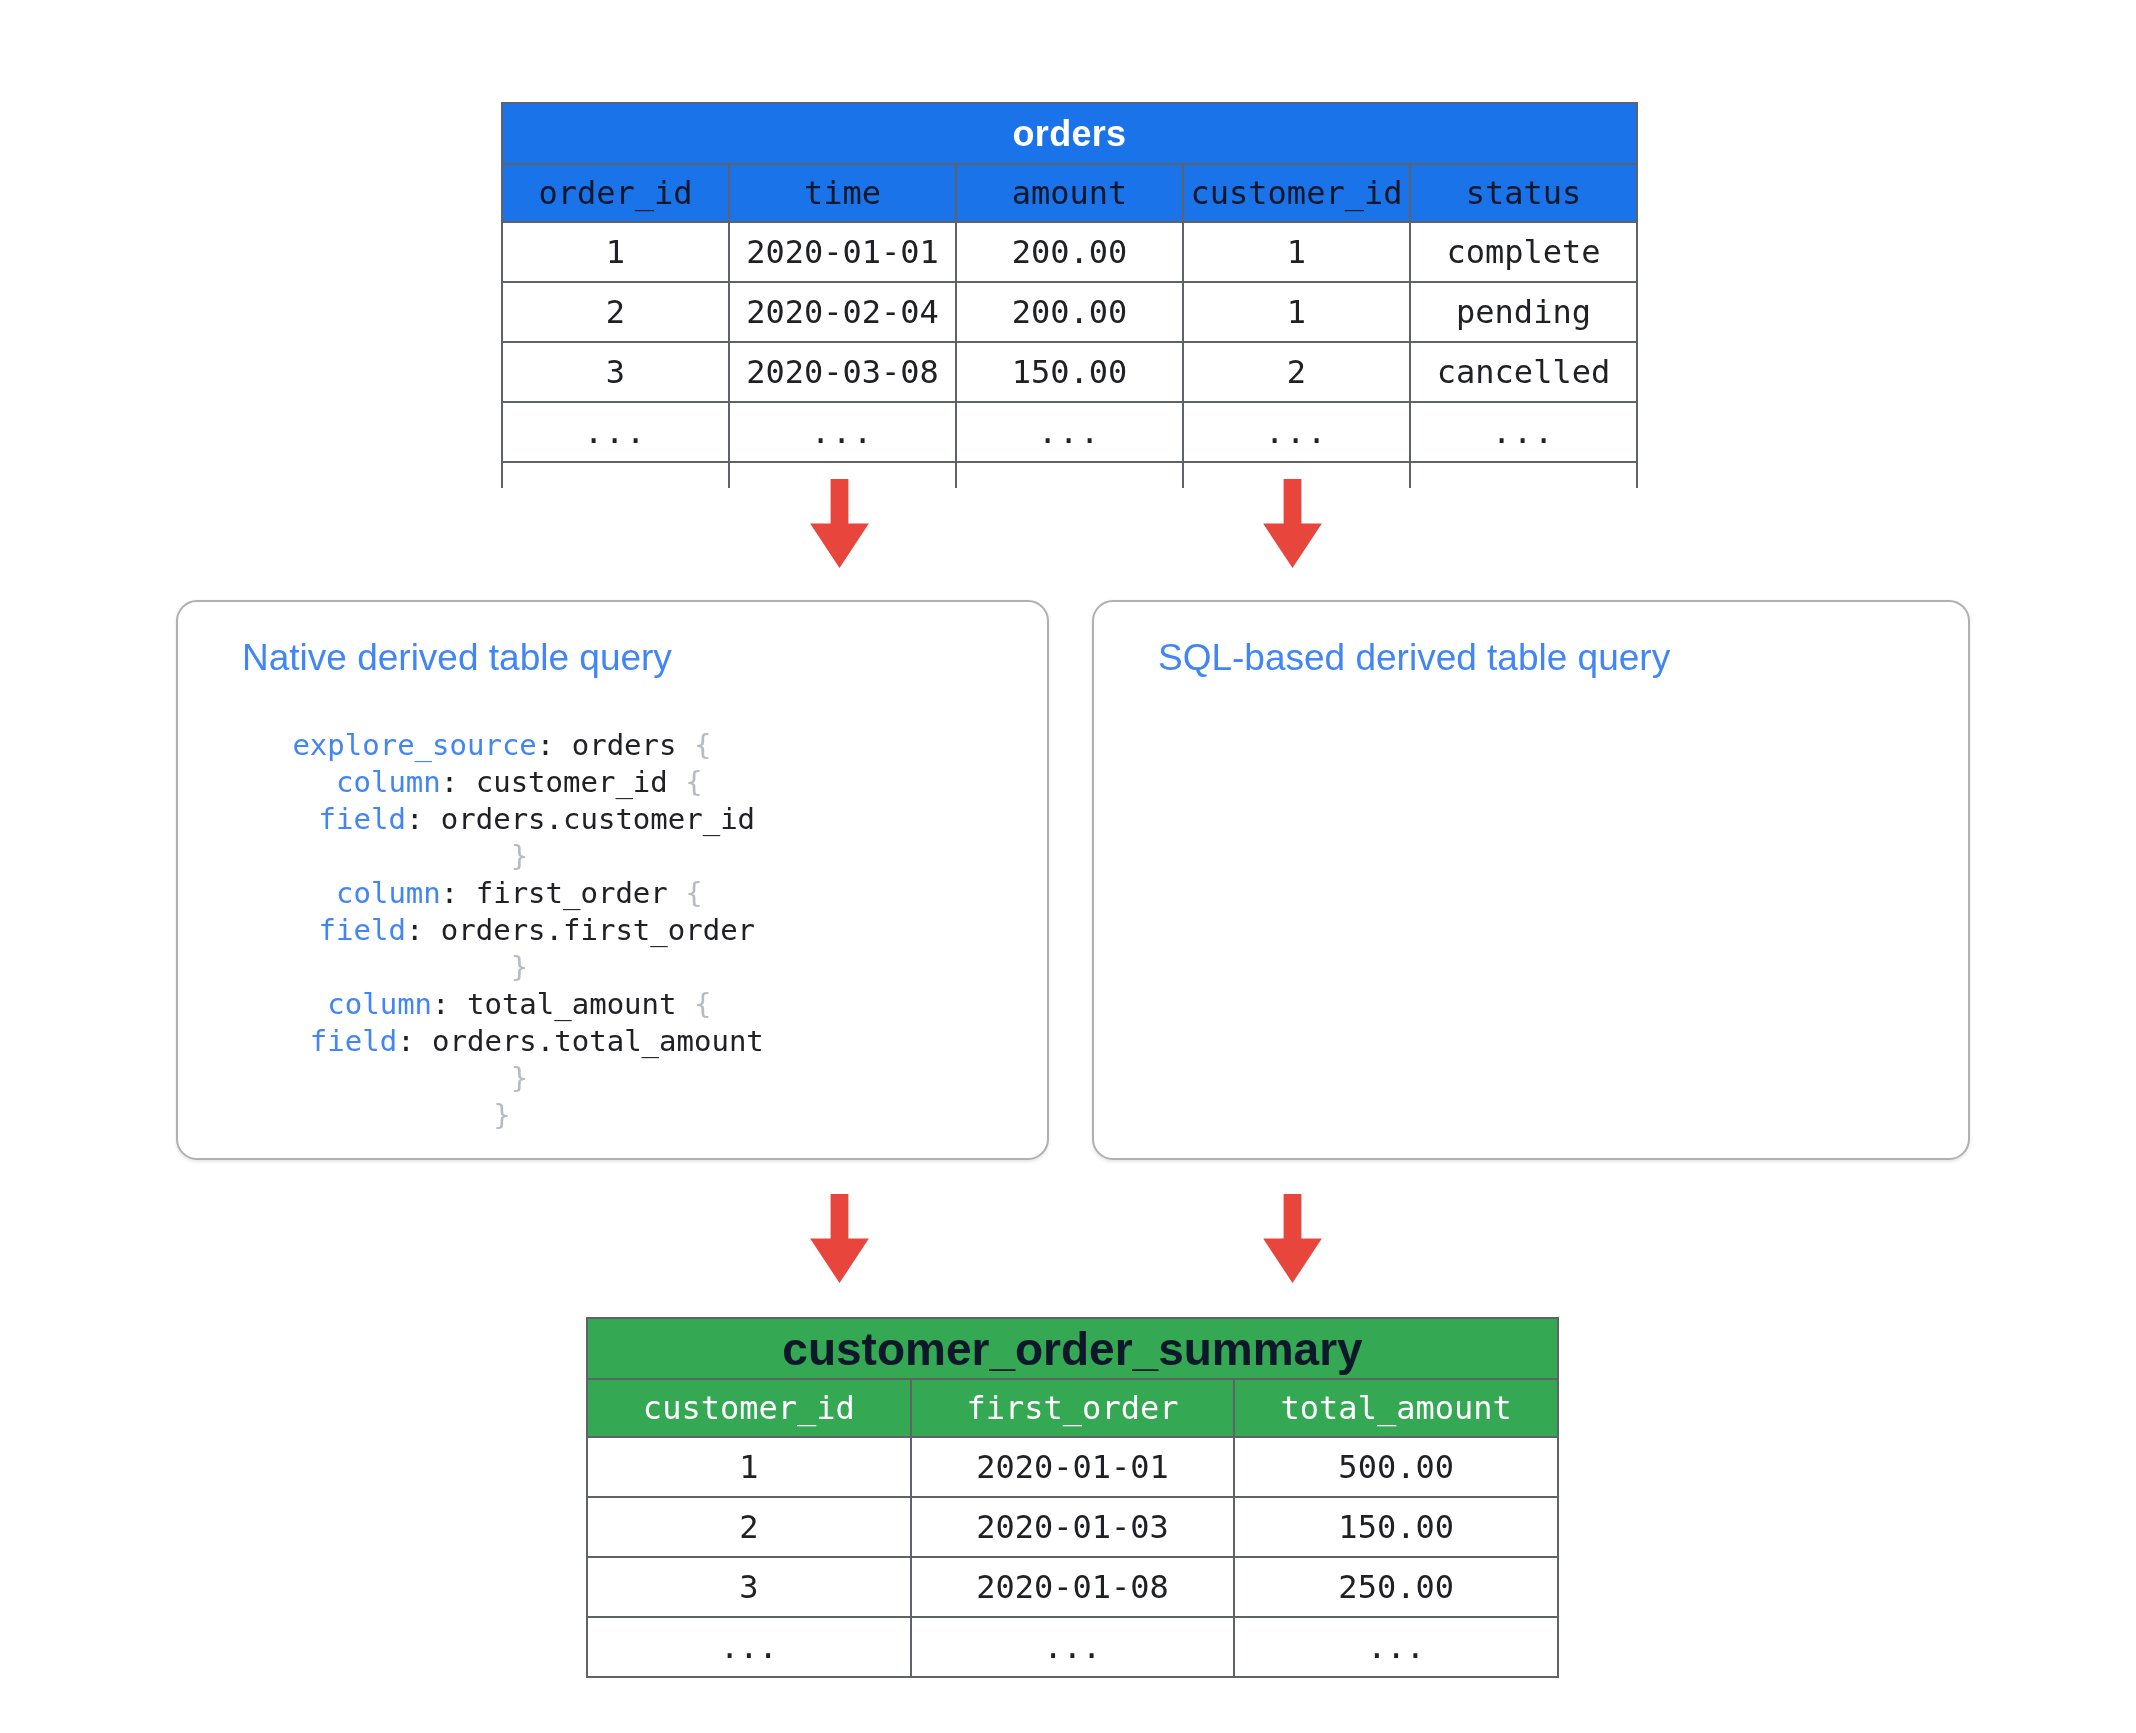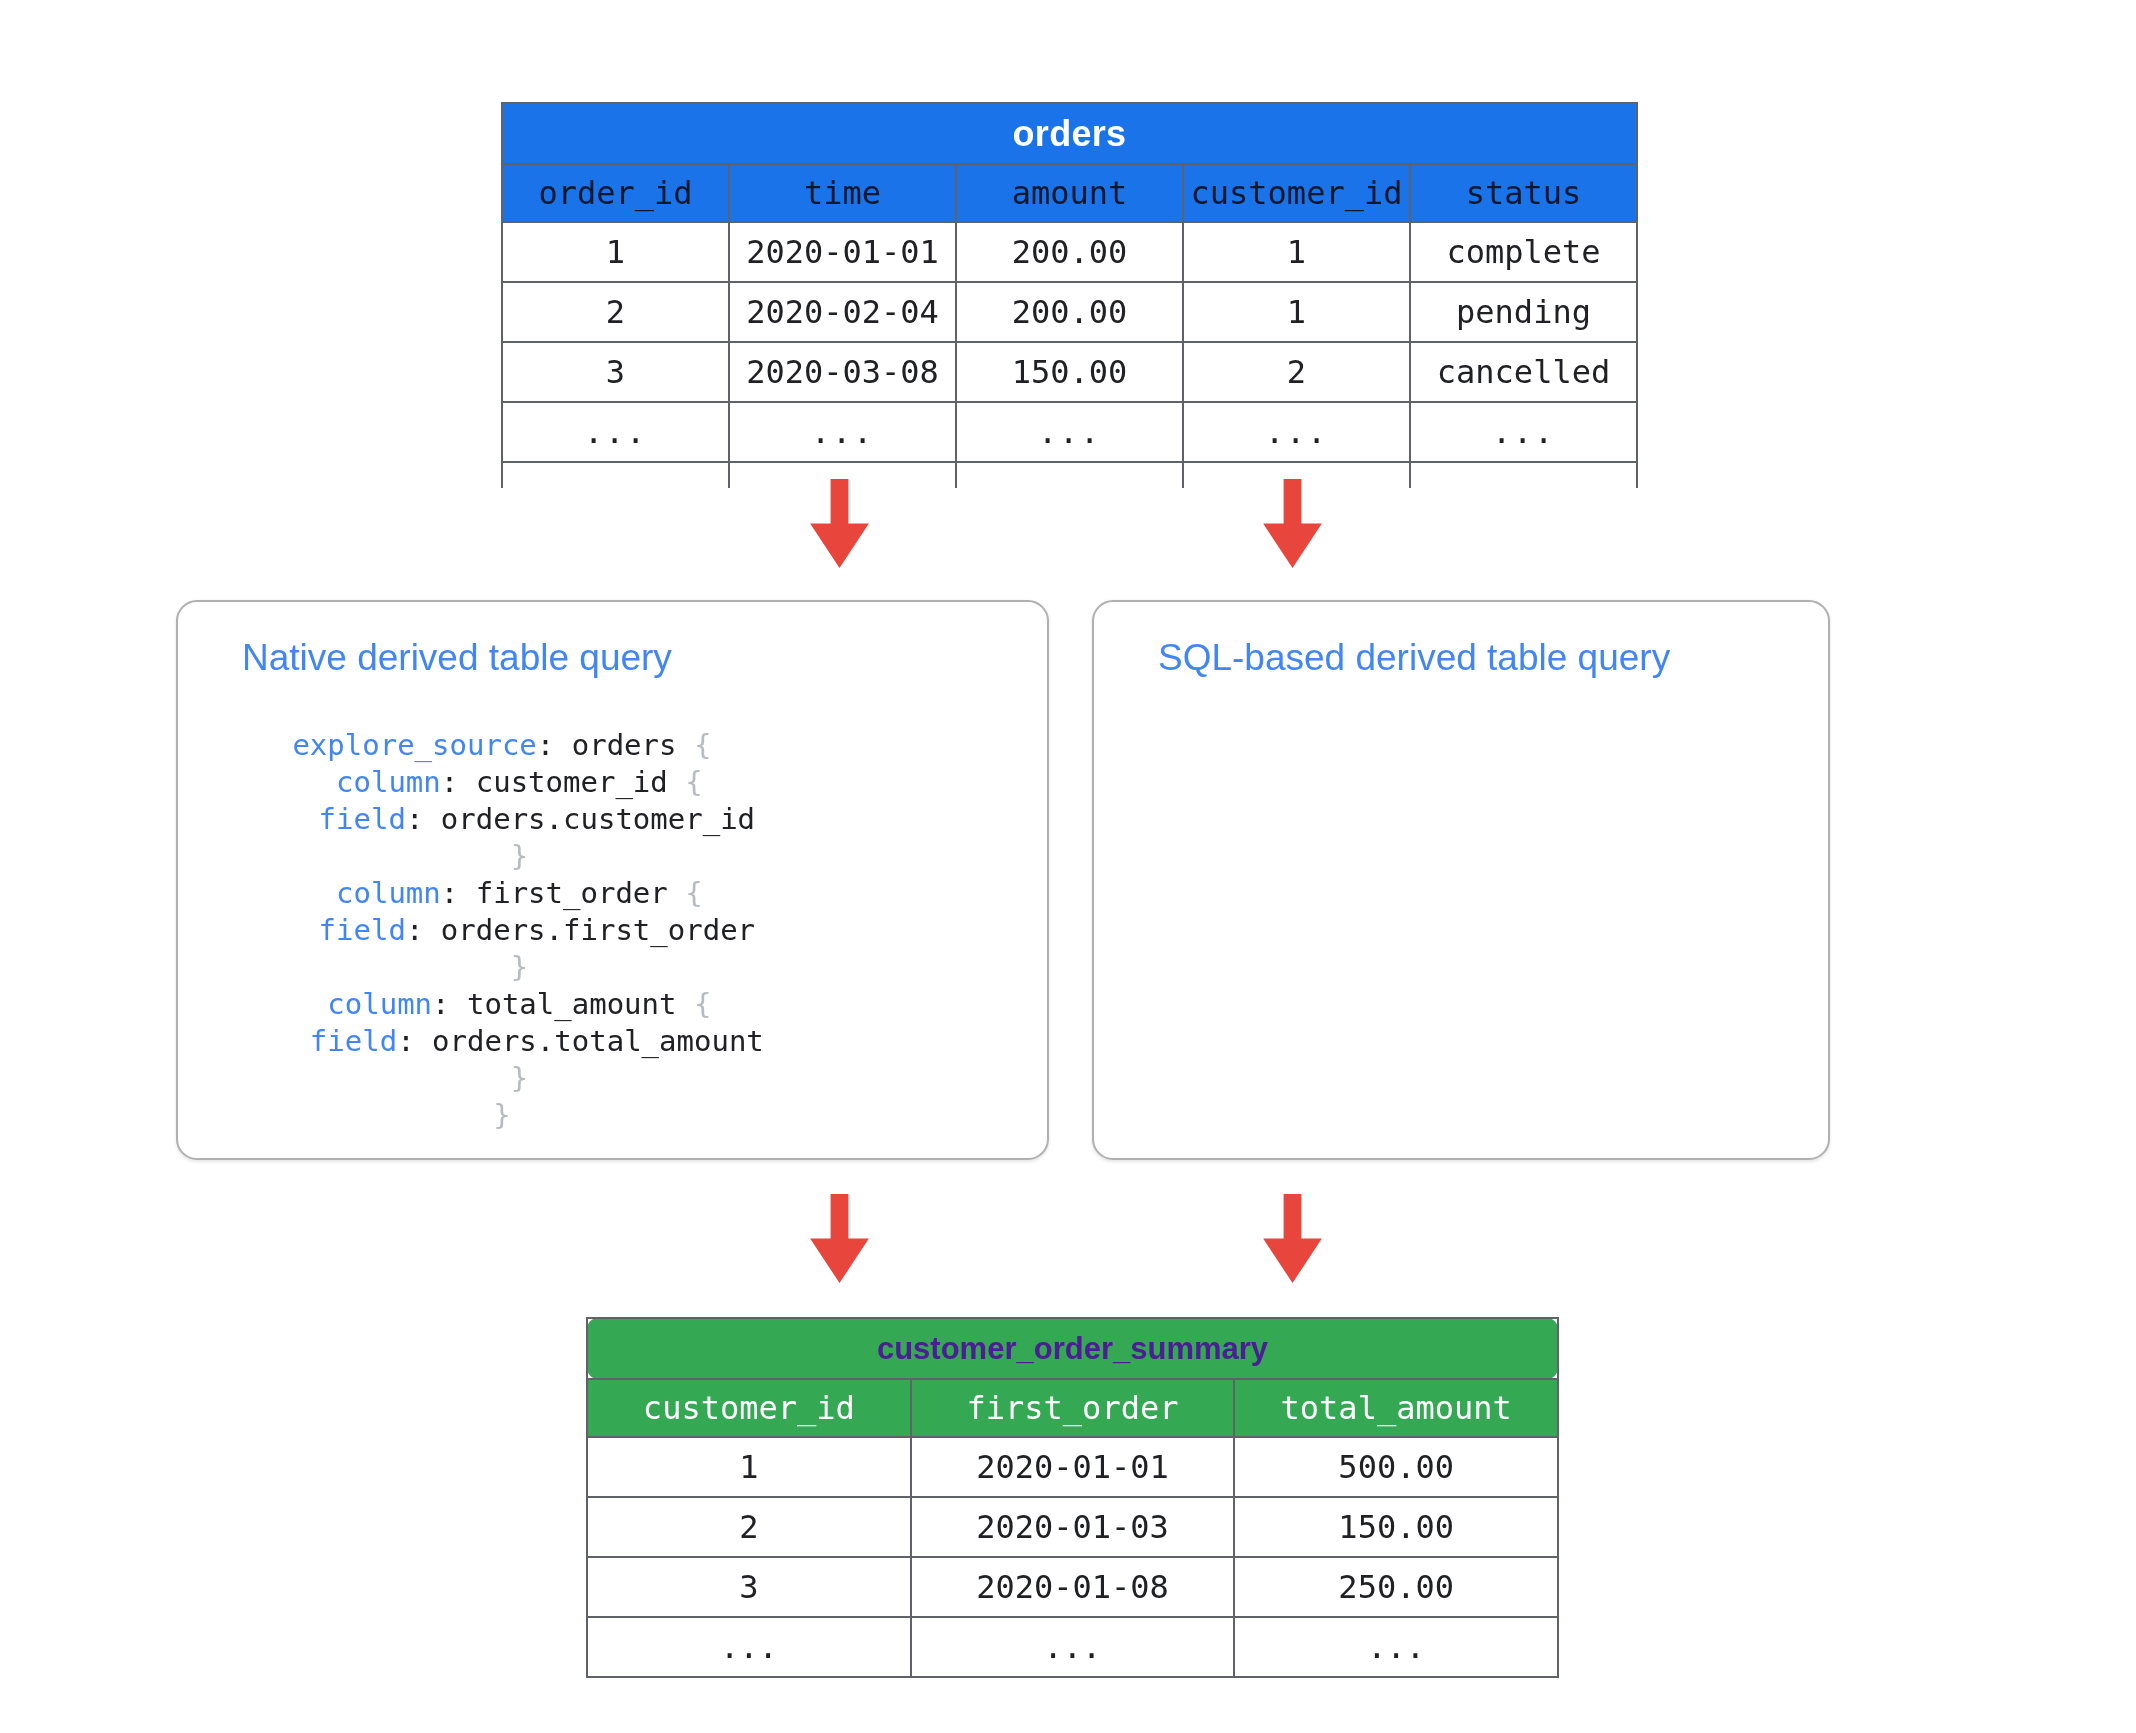--- a/index.html
+++ b/index.html
@@ -68,26 +68,25 @@
   }
 
   
   #summary-table {
     left: 586px;
     top: 1317px;
     width: 973px;
   }
   #summary-table .tbl-title {
     background: #34a853;
-    color: #4c1d95;
+    color: #0f172a;
     font-family: "Liberation Sans", sans-serif;
     font-weight: bold;
-    font-size: 31px;
+    font-size: 46px;
     height: 59px;
-    border-radius: 11px;
   }
   #summary-table .tbl-col {
     background: #34a853;
     color: #ffffff;
     font-weight: normal;
     font-size: 32px;
     height: 56px;
   }
   #summary-table .cell {
     color: #202124;
@@ -100,21 +99,21 @@
     position: absolute;
     top: 600px;
     height: 560px;
     background: #ffffff;
     border: 2.7px solid #b0b0b0;
     border-radius: 21px;
     box-sizing: border-box;
     box-shadow: 0 1.8px 3.6px rgba(0,0,0,.10);
   }
   #panel-native { left: 176px; width: 873px; }
-  #panel-sql    { left: 1092px; width: 738px; }
+  #panel-sql    { left: 1092px; width: 878px; }
 
   .panel-title {
     position: absolute;
     left: 64px;
     top: 37px;
     color: #4285f4;
     font-family: "Liberation Sans", sans-serif;
     font-size: 37px;
     line-height: 1;
     white-space: nowrap;

